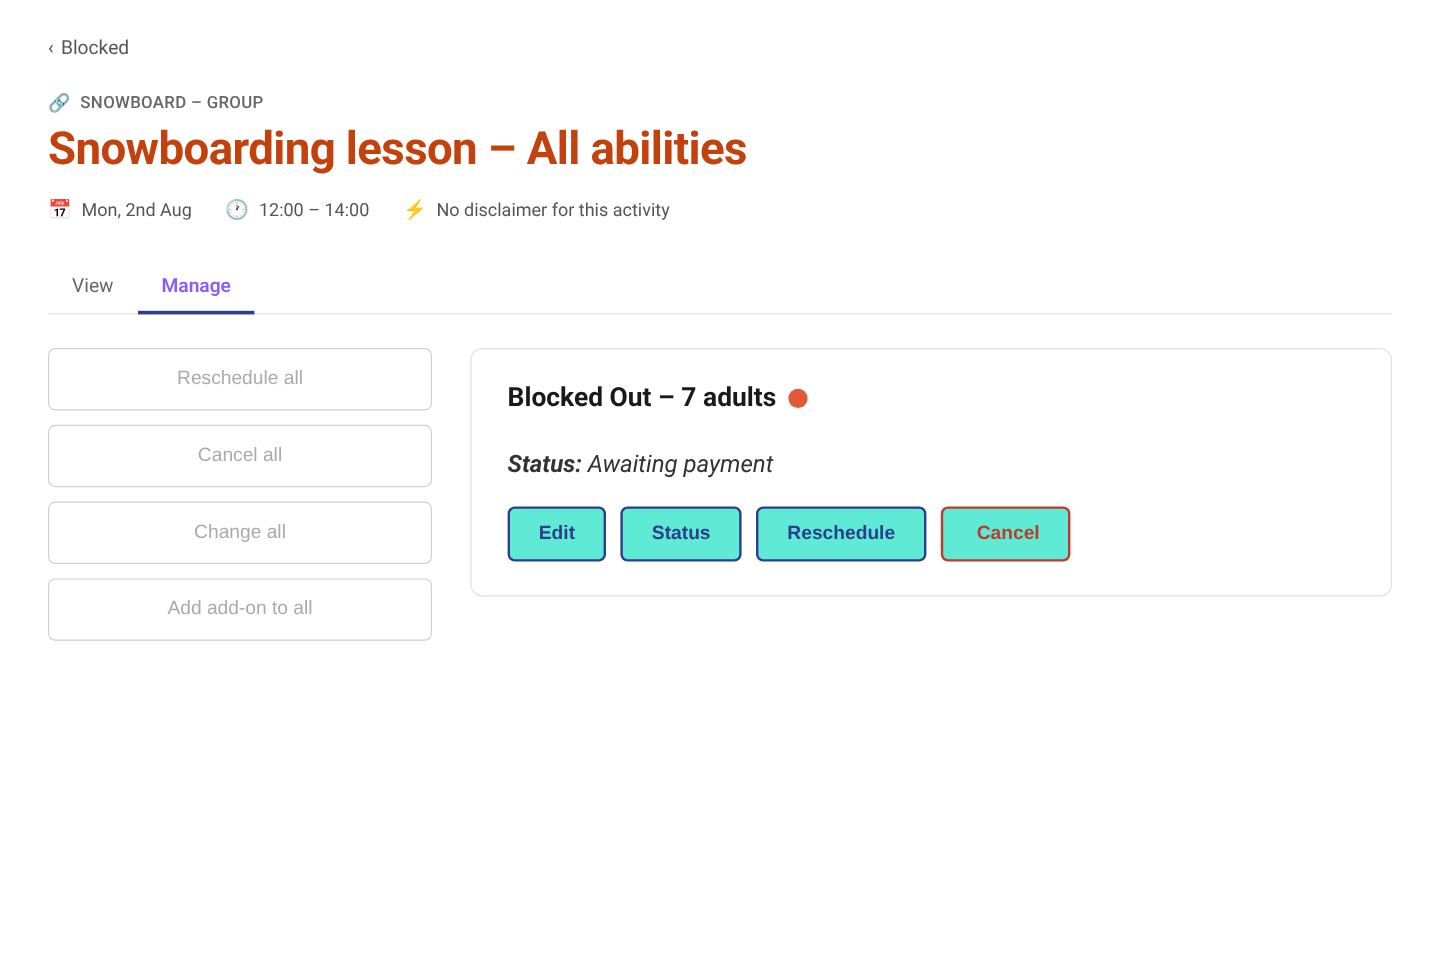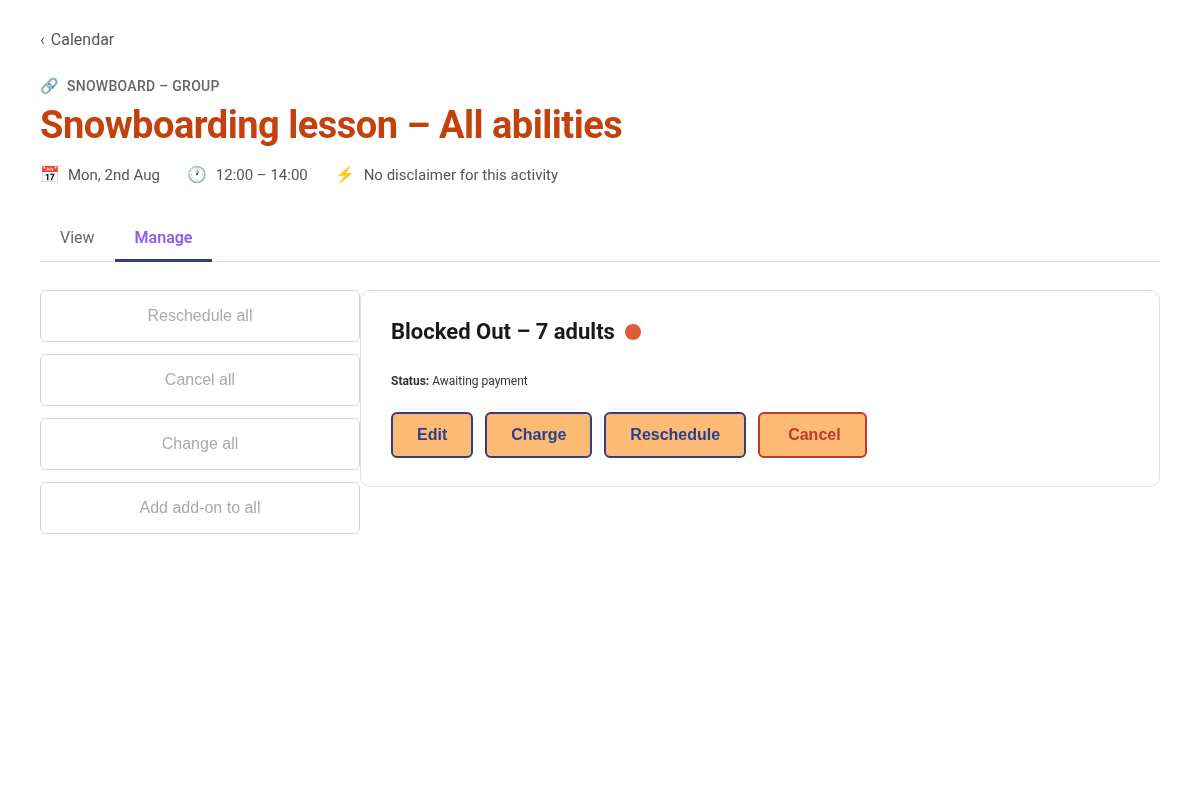--- a/index.html
+++ b/index.html
@@ -102,20 +102,21 @@
     }
 
     .tab.active {
       color: #8b5cf6;
       font-weight: 600;
       border-bottom: 3px solid #2c3e8c;
     }
 
     .content-area {
       display: flex;
+      gap: 32px;
       align-items: flex-start;
     }
 
     .left-panel {
       display: flex;
       flex-direction: column;
       gap: 12px;
       width: 320px;
       flex-shrink: 0;
     }
@@ -156,43 +157,44 @@
 
     .status-dot {
       width: 16px;
       height: 16px;
       border-radius: 50%;
       background-color: #e05a3a;
       flex-shrink: 0;
     }
 
     .booking-status {
-      font-size: 12px;
+      font-size: 20px;
       color: #333;
       margin-bottom: 24px;
+      font-style: italic;
     }
 
     .booking-status strong {
       font-weight: 700;
     }
 
     .booking-actions {
       display: flex;
       gap: 12px;
       flex-wrap: wrap;
     }
 
     .booking-action-btn {
       padding: 12px 24px;
       border-radius: 6px;
       font-size: 16px;
       font-weight: 600;
       cursor: pointer;
       border: 2px solid;
-      background: #fdba74;
+      background: #5eead4;
     }
 
     .btn-edit {
       color: #2c3e8c;
       border-color: #2c3e8c;
     }
 
     .btn-charge {
       color: #2c3e8c;
       border-color: #2c3e8c;
@@ -209,21 +211,21 @@
       padding-left: 28px;
     }
   </style>
 </head>
 <body>
 
 <div class="page-container">
 
   <a class="back-link">
     <span class="back-chevron">‹</span>
-    <span>Calendar</span>
+    <span>Blocked</span>
   </a>
 
   <div class="activity-tag">
     <span class="tag-icon">🔗</span>
     <span>SNOWBOARD – GROUP</span>
   </div>
 
   <h1 class="page-title">Snowboarding lesson – All abilities</h1>
 
   <div class="meta-row">
@@ -259,20 +261,20 @@
       <div class="booking-header">
         <span class="booking-title">Blocked Out – 7 adults</span>
         <span class="status-dot" style="background-color: rgb(224, 90, 58);"></span>
       </div>
       <div class="booking-status">
         <strong>Status:</strong>
         <span> </span><span>Awaiting payment</span>
       </div>
       <div class="booking-actions">
         <button class="booking-action-btn btn-edit">Edit</button>
-        <button class="booking-action-btn btn-charge">Charge</button>
+        <button class="booking-action-btn btn-charge">Status</button>
         <button class="booking-action-btn btn-reschedule">Reschedule</button>
         <button class="booking-action-btn btn-cancel">Cancel</button>
       </div>
     </div>
 
   </div>
 </div>
 
 </body></html>

